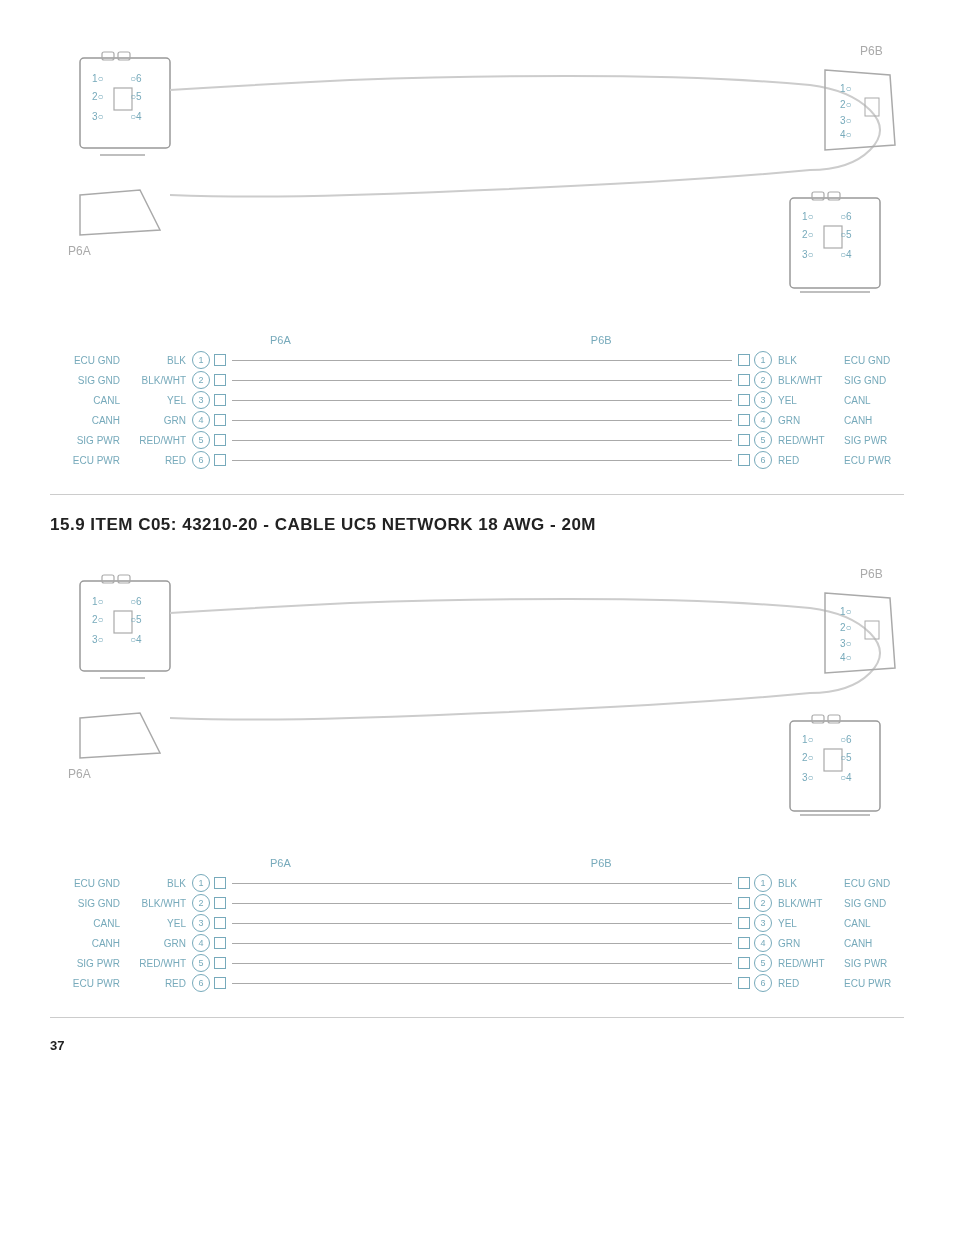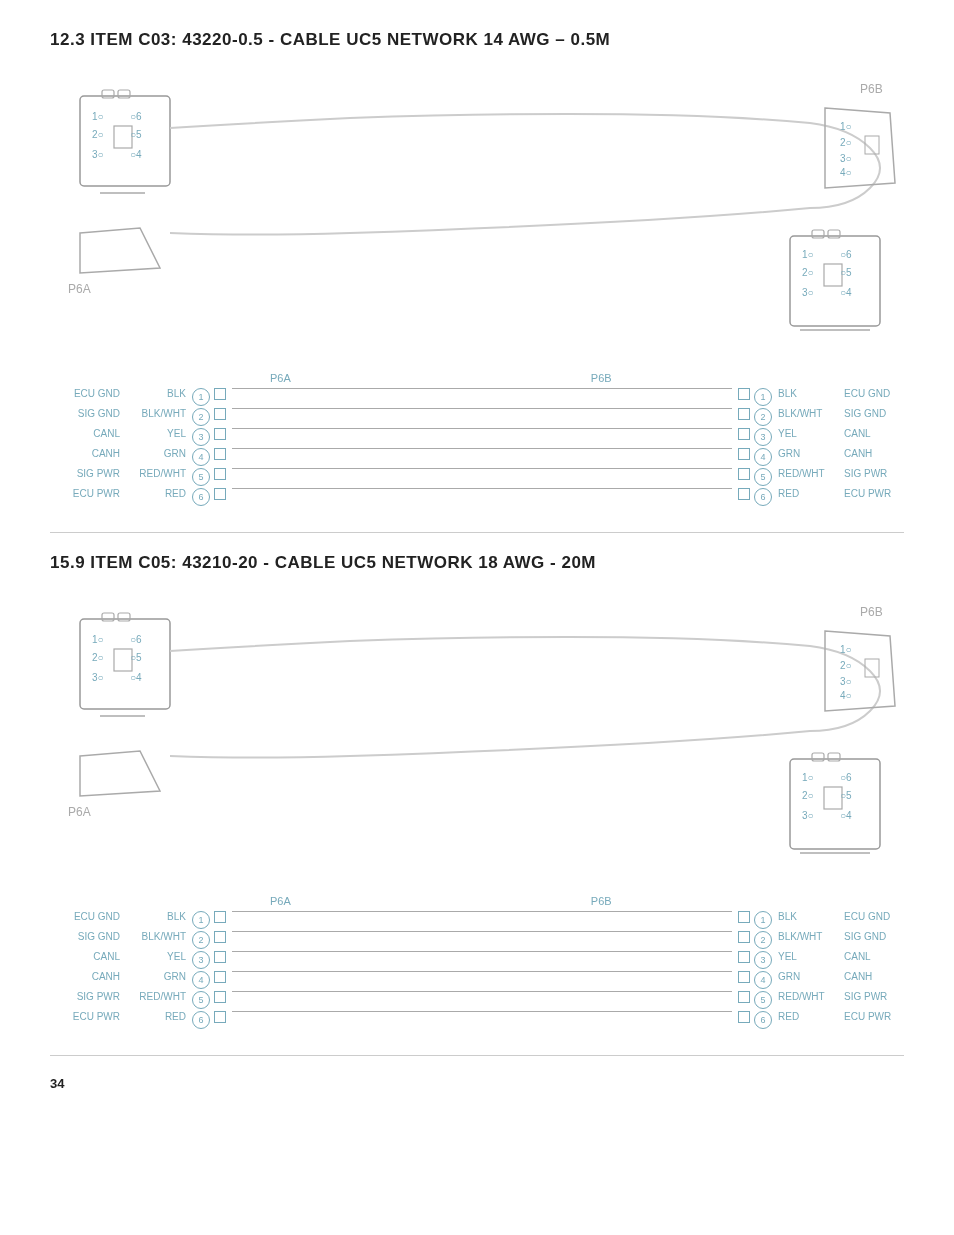--- a/index.html
+++ b/index.html
@@ -19,20 +19,21 @@
       letter-spacing: 0.5px;
     }
 
     .diagram-area {
       width: 100%;
       margin-bottom: 10px;
     }
 
     .pin-row {
       display: flex;
+      align-items: center;
       font-size: 11px;
       height: 20px;
       position: relative;
     }
 
     .label-left {
       width: 65px;
       text-align: right;
       color: #7ab;
       font-size: 10px;
@@ -106,21 +107,20 @@
     .connector-label {
       font-size: 10px;
       fill: #7ab;
       font-family: Arial, sans-serif;
     }
   </style>
 </head>
 <body>
 
 <div>
-  <div class="section-title">12.3  ITEM C03: 43220-0.5 - CABLE UC5 NETWORK 14 AWG – 0.5M</div>
 
   <div class="diagram-area">
     <svg width="860" height="290" viewBox="0 0 860 290">
 
       <rect x="30" y="28" width="90" height="90" rx="4" class="connector-box"></rect>
 
       <text x="42" y="52" class="connector-label">1○</text>
       <text x="80" y="52" class="connector-label">○6</text>
       <rect x="64" y="58" width="18" height="22" fill="none" stroke="#aaa" stroke-width="1.2"></rect>
       <text x="42" y="70" class="connector-label">2○</text>
@@ -357,13 +357,13 @@
       <span class="connector-sq"></span>
       <span class="pin-num">6</span>
       <span class="wire-color-right">RED</span>
       <span class="label-right">ECU PWR</span>
     </div>
   </div>
 </div>
 
 <hr class="section-divider">
 
-<div class="page-number">34</div>
+<div class="page-number">37</div>
 
 </body></html>

